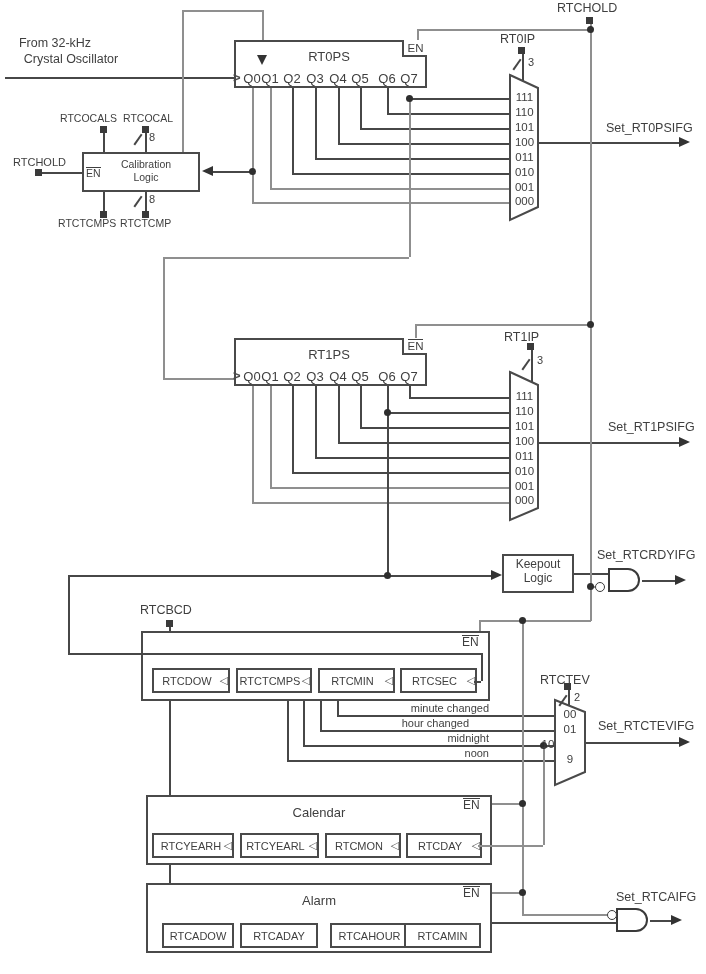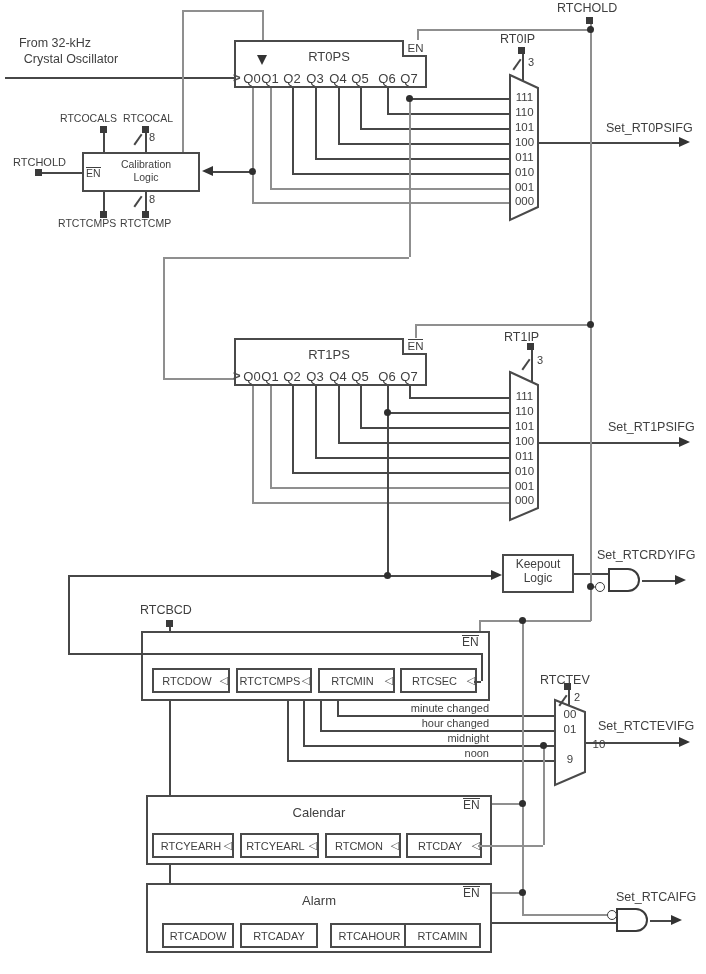--- a/index.html
+++ b/index.html
@@ -135,29 +135,29 @@
   <div class="reg" style="left:318px;top:668px;width:77px">
     <span style="padding-right:8px">RTCMIN</span>
     <span class="tri">◁</span>
     </div>
   <div class="reg" style="left:400px;top:668px;width:77px">
     <span style="padding-right:8px">RTCSEC</span>
     <span class="tri">◁</span>
     </div>
 
   <div class="lbl f11 rt" style="left:339px;top:702px;width:150px">minute changed</div>
-  <div class="lbl f11 rt" style="left:339px;top:717px;width:150px">hour changed</div>
+  <div class="lbl f11 rt" style="left:319px;top:717px;width:150px">hour changed</div>
   <div class="lbl f11 rt" style="left:339px;top:732px;width:150px">midnight</div>
   <div class="lbl f11 rt" style="left:339px;top:747px;width:150px">noon</div>
 
   <div class="lbl" style="left:540px;top:673px">RTCTEV</div>
   <div class="lbl f11" style="left:574px;top:691px">2</div>
   <div class="muxopt" style="left:557px;top:709px;width:26px">00</div>
   <div class="muxopt" style="left:557px;top:724px;width:26px">01</div>
-  <div class="muxopt" style="left:579px;top:739px;width:40px">10</div>
+  <div class="muxopt" style="left:528px;top:739px;width:40px">10</div>
   <div class="muxopt" style="left:557px;top:754px;width:26px">9</div>
   <div class="lbl" style="left:598px;top:719px">Set_RTCTEVIFG</div>
 
   <div class="blk" style="left:146px;top:795px;width:346px;height:70px"></div>
   <div class="lbl f13 ctr" style="left:196px;top:806px;width:246px">Calendar</div>
   <div class="lbl f12" style="left:463px;top:798px;z-index:6"><span class="ov">EN</span></div>
   <div class="reg" style="left:152px;top:833px;width:82px">
     <span style="padding-right:4px">RTCYEARH</span>
     <span class="tri">◁</span>
     </div>

